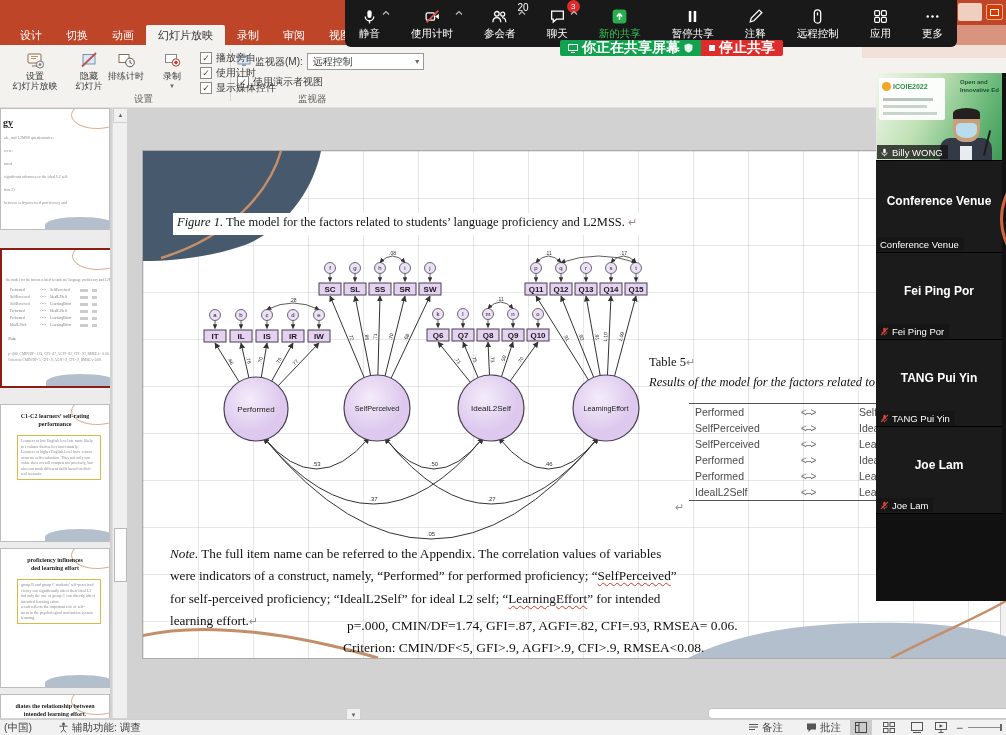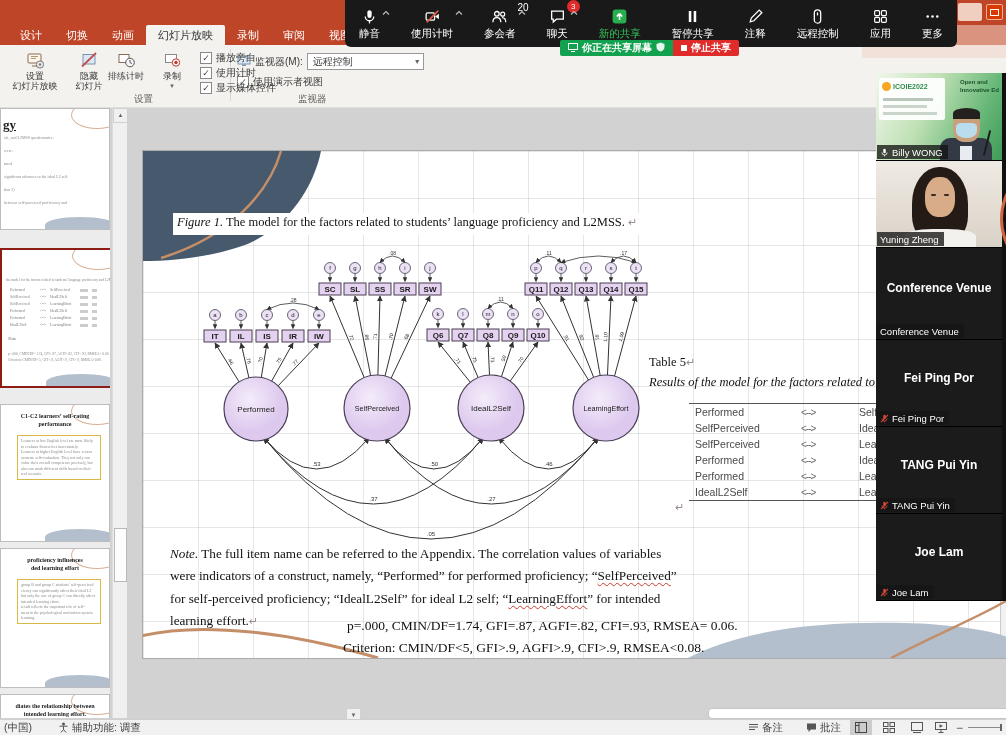--- a/index.html
+++ b/index.html
@@ -47,21 +47,21 @@
   .fitline{position:absolute;font-size:13.5px;color:#111;white-space:nowrap;}
   
   #meeting-toolbar{left:345px;top:0;width:612px;height:47px;background:#191919;border-radius:0 0 6px 6px;display:flex;justify-content:space-between;align-items:center;padding:0 10px;box-sizing:border-box;z-index:50;}
   .mt-item{display:flex;flex-direction:column;align-items:center;justify-content:center;color:#fff;font-size:10.5px;height:47px;position:relative;cursor:pointer;padding:0 4px;}
   .mt-item .ic{height:19px;display:flex;align-items:center;}
   .mt-label{margin-top:1px;white-space:nowrap;}
   .mt-label.green{color:#35c058;}
   .mt-chevron{position:absolute;top:6px;right:-6px;}
   .mt-count{position:absolute;top:2px;right:-9px;font-size:10px;color:#fff;}
   .mt-badge{position:absolute;top:0px;right:-8px;background:#e02b2b;color:#fff;font-size:8px;width:13px;height:13px;border-radius:50%;text-align:center;line-height:13px;}
-  #share-banner{left:560px;top:40px;height:16px;display:flex;z-index:55;font-size:10px;font-weight:bold;}
+  #share-banner{left:560px;top:40px;height:16px;display:flex;z-index:55;font-size:14px;font-weight:bold;}
   #share-banner .greenpart{background:#12a24f;color:#fff;display:flex;align-items:center;gap:4px;padding:0 8px;border-radius:2px 0 0 2px;}
   #share-banner .redpart{background:#e02b2b;color:#fff;display:flex;align-items:center;gap:4px;padding:0 8px;border-radius:0 2px 2px 0;cursor:pointer;}
   
   #participants{left:876px;top:73px;width:148px;height:528px;z-index:40;background:#111;}
   .ptile{position:relative;width:126px;background:#1b1b1b;border-bottom:1px solid #000;overflow:hidden;cursor:pointer;}
   .pname-center{position:absolute;left:0;right:0;top:44%;transform:translateY(-50%);text-align:center;color:#fff;font-size:12px;font-weight:bold;}
   .plabel{position:absolute;left:1px;bottom:1px;background:rgba(20,20,20,.78);color:#fff;font-size:9.5px;height:14px;display:flex;align-items:center;gap:3px;padding:0 5px 0 3px;}
   
   #status-bar{left:0;top:719px;width:1006px;height:16px;background:#f1f1f1;border-top:1px solid #cfcfcf;font-size:10.5px;color:#444;}
   .sb-item{position:absolute;top:1px;display:flex;align-items:center;gap:3px;white-space:nowrap;}
@@ -168,21 +168,21 @@
       <div class="rchk" style="left: 200px; top: 36px;">
         <span class="chkbox">✓</span>
         <span>显示媒体控件</span>
       </div>
     </div>
   <div id="warm-tint" class="abs"></div>
 
   <div id="thumb-panel" class="abs">
       <div class="thumb" style="top: 0px; height: 120px;">
         <div style="position: absolute; right: -14px; top: -8px; width: 50px; height: 26px; border: 1px solid rgb(201, 141, 104); border-radius: 50%; opacity: 0.7;"></div>
-        <div style="position: absolute; left: 2px; top: 8px; font-size: 13px; font-weight: bold; color: rgb(34, 34, 34); text-decoration: underline;">gy</div>
+        <div style="position: absolute; left: 2px; top: 8px; font-size: 10px; font-weight: bold; color: rgb(34, 34, 34); text-decoration: underline;">gy</div>
         <div class="tline" style="position: absolute; left: 3px; top: 26px;">ale, and L2MSS questionnaire:</div>
         <div class="tline" style="position: absolute; left: 3px; top: 39px;">were:</div>
         <div class="tline" style="position: absolute; left: 3px; top: 52px;">tured</div>
         <div class="tline" style="position: absolute; left: 3px; top: 65px;">significant advances to the ideal L2 self</div>
         <div class="tline" style="position: absolute; left: 3px; top: 78px;">tion 2)</div>
         <div class="tline" style="position: absolute; left: 3px; top: 91px;">between self-perceived proficiency and</div>
         <div style="position: absolute; right: -6px; bottom: -4px; width: 70px; height: 16px; background: rgb(179, 191, 205); border-radius: 50% 50% 0px 0px;"></div>
       </div>
       <div class="thumb selected" style="top: 140px; height: 136px;">
         <div style="position: absolute; right: -14px; top: -8px; width: 50px; height: 26px; border: 1px solid rgb(201, 141, 104); border-radius: 50%; opacity: 0.7;"></div>
@@ -726,30 +726,20 @@
           <span style="display: inline-flex;">
             <svg width="9" height="9" viewBox="0 0 11 11">
               <rect x="4" y="0.8" width="3" height="5.6" rx="1.5" fill="#fff"></rect>
               <path d="M2.4 5.5a3.1 3.1 0 0 0 6.2 0" stroke="#fff" fill="none"></path>
               <line x1="5.5" y1="8.6" x2="5.5" y2="10.2" stroke="#fff"></line>
             </svg>
           </span>
           <span>Billy WONG</span>
         </div>
       </div>
-      <div class="ptile" style="height: 86px; background: linear-gradient(rgb(239, 234, 227), rgb(217, 210, 199));">
-        <div style="position: absolute; left: 36px; top: 6px; width: 56px; height: 76px; background: rgb(36, 26, 22); border-radius: 48% 48% 36% 36%;"></div>
-        <div style="position: absolute; left: 49px; top: 16px; width: 30px; height: 40px; background: rgb(216, 171, 137); border-radius: 46% 46% 42% 42%;"></div>
-        <div style="position: absolute; left: 55px; top: 33px; width: 5px; height: 2px; background: rgb(58, 42, 34); border-radius: 2px;"></div>
-        <div style="position: absolute; left: 68px; top: 33px; width: 5px; height: 2px; background: rgb(58, 42, 34); border-radius: 2px;"></div>
-        <div style="position: absolute; left: 28px; bottom: 0px; width: 72px; height: 18px; background: rgb(243, 241, 237); border-radius: 40% 40% 0px 0px;"></div>
-        <div class="plabel">
-          <span>Yuning Zheng</span>
-        </div>
-      </div>
       <div class="ptile" style="height: 91px;">
         <div class="pname-center">Conference Venue</div>
         <div class="plabel">
           <span>Conference Venue</span>
         </div>
       </div>
       <div class="ptile" style="height: 86px;">
         <div class="pname-center">Fei Ping Por</div>
         <div class="plabel">
           <span style="display: inline-flex;">

